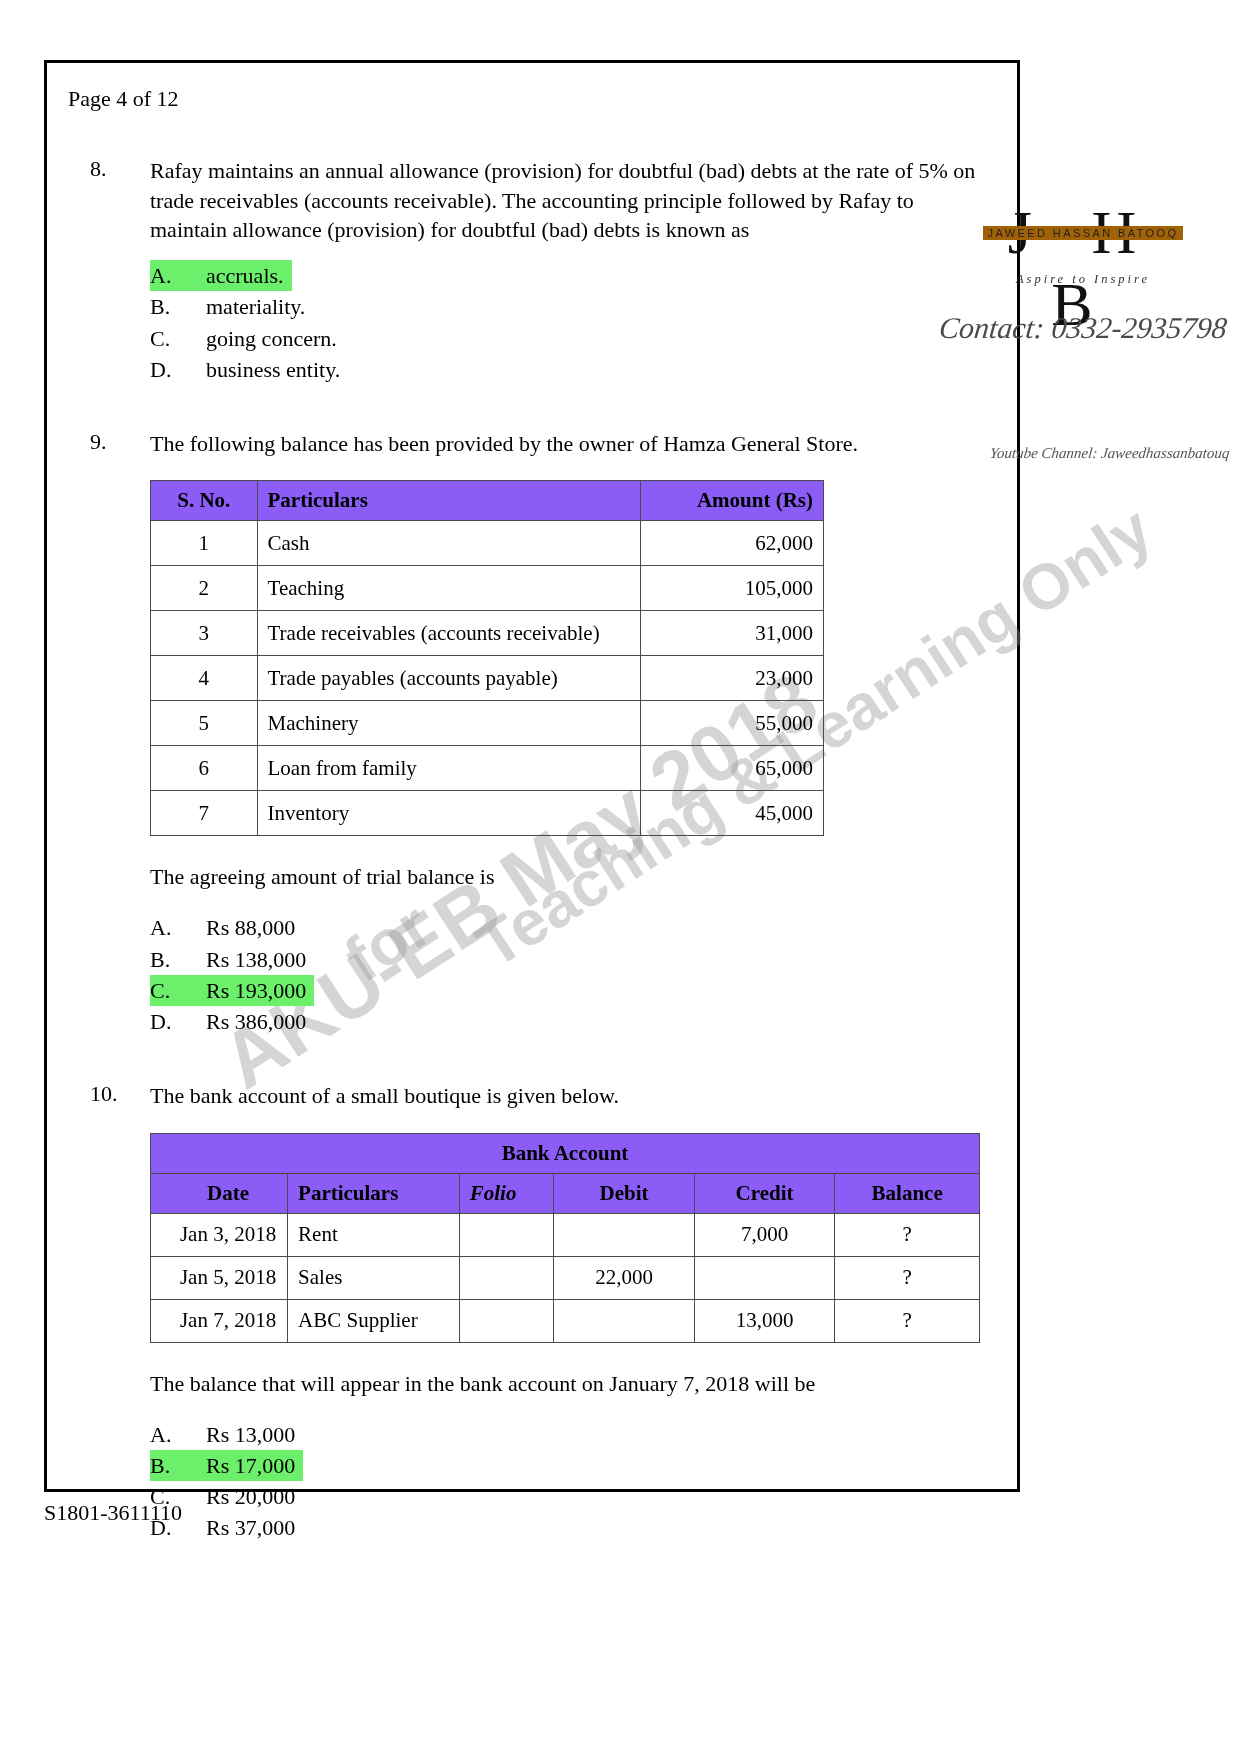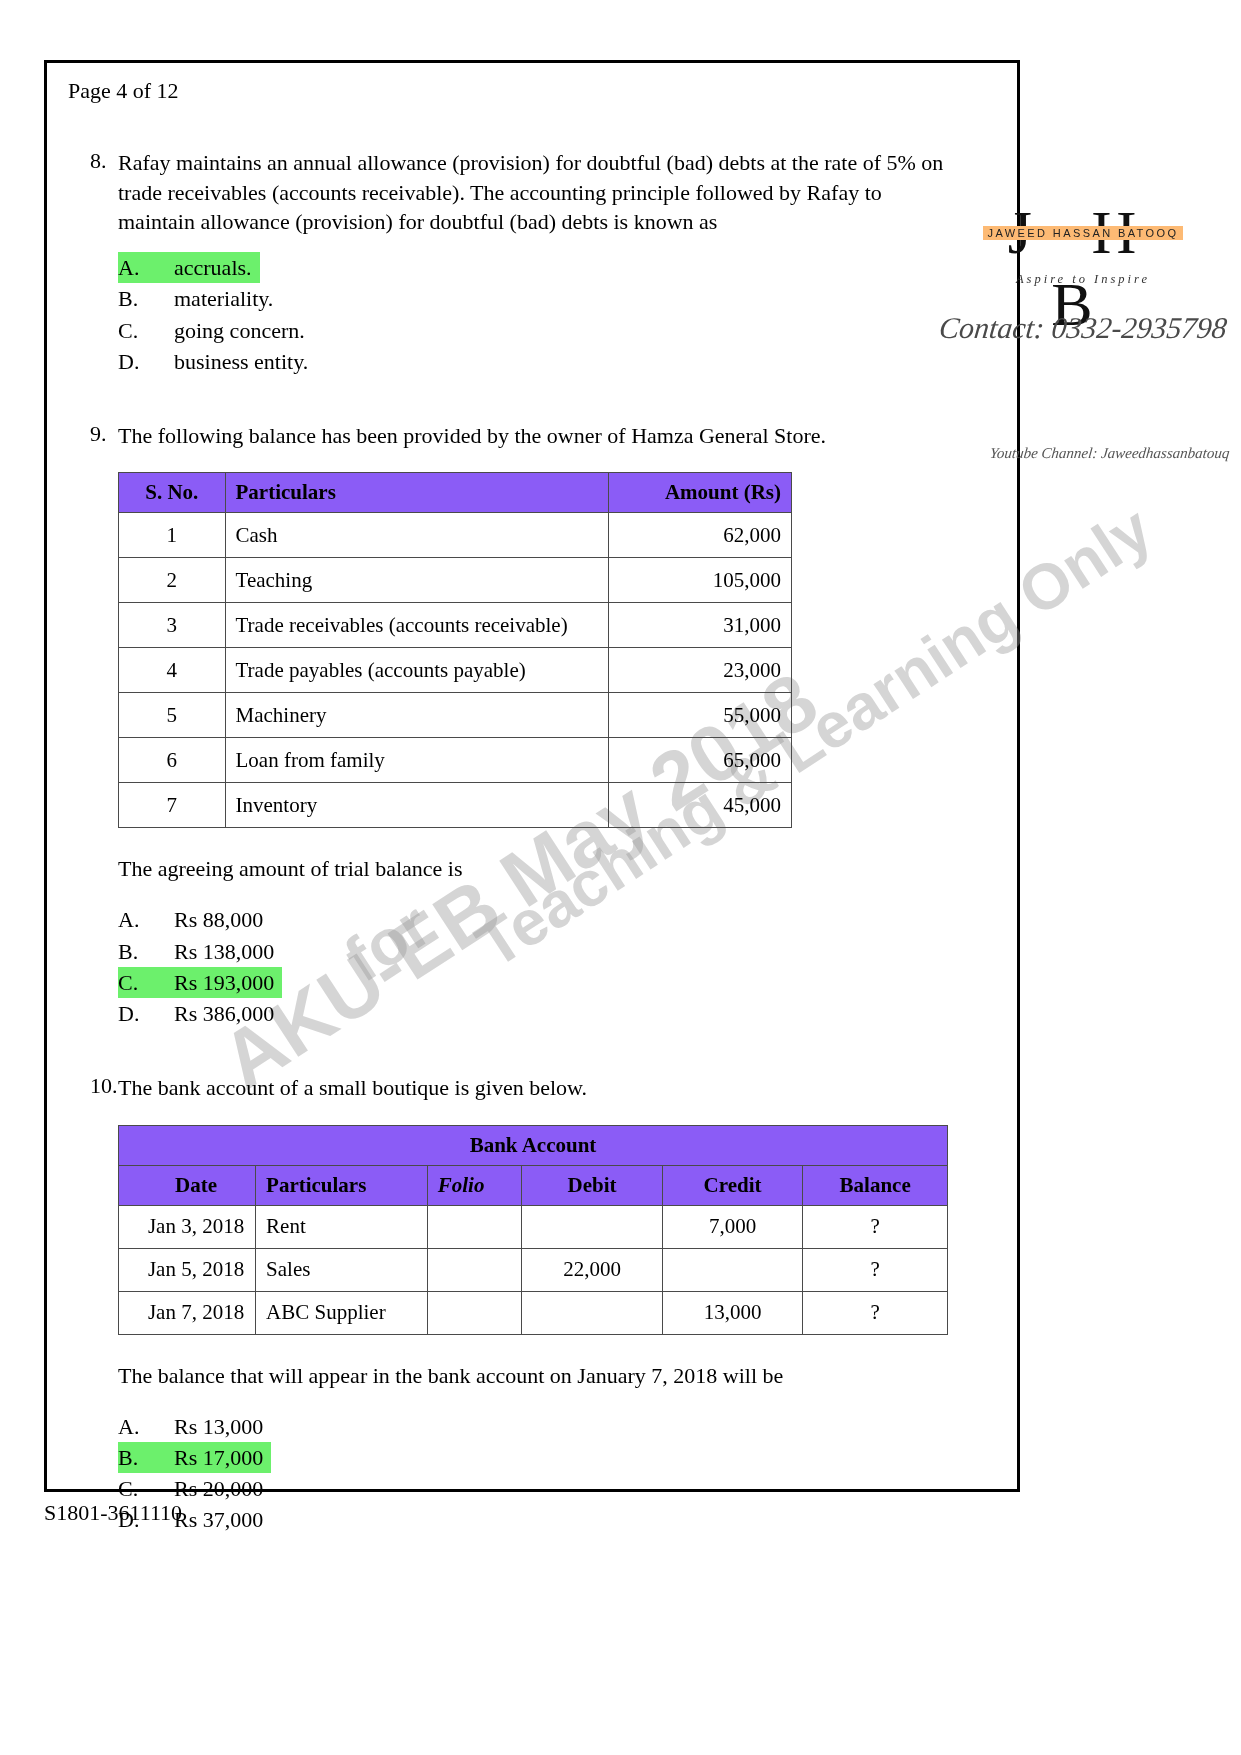--- a/index.html
+++ b/index.html
@@ -24,21 +24,21 @@
     width: 976px;
     height: 1432px;
     border: 3px solid #000000;
     box-sizing: border-box;
     background: #ffffff;
   }
 
   #content {
     position: absolute;
     left: 44px;
-    top: 52px;
+    top: 60px;
     width: 972px;
     height: 1432px;
     box-sizing: border-box;
     padding: 26px 30px 10px 16px;
     z-index: 5;
   }
 
   .page-header {
     font-size: 22px;
     line-height: 1.2;
@@ -53,20 +53,21 @@
   .q-num {
     width: 58px;
     flex: 0 0 58px;
     font-size: 22px;
     text-align: left;
     padding-left: 30px;
     box-sizing: border-box;
   }
   .q-body {
     flex: 1 1 auto;
+    margin-left: 32px;
   }
   .q-stem {
     font-size: 22px;
     line-height: 1.33;
     margin: 0;
     max-width: 840px;
   }
 
   .options {
     margin-top: 16px;
@@ -165,21 +166,21 @@
     font-weight: 400;
   }
   #brand .jhb-name {
     position: absolute;
     left: 0; right: 0;
     top: 30px;
     font-family: "Liberation Sans", "DejaVu Sans", sans-serif;
     font-size: 11px;
     letter-spacing: 2.4px;
     color: #222222;
-    background: #fdba74;
+    background: #a16207;
     padding: 1px 0;
   }
   #brand .jhb-tag {
     font-family: "Liberation Serif", "DejaVu Serif", serif;
     font-style: italic;
     font-size: 12.5px;
     letter-spacing: 3px;
     color: #333333;
     margin-top: -2px;
   }

